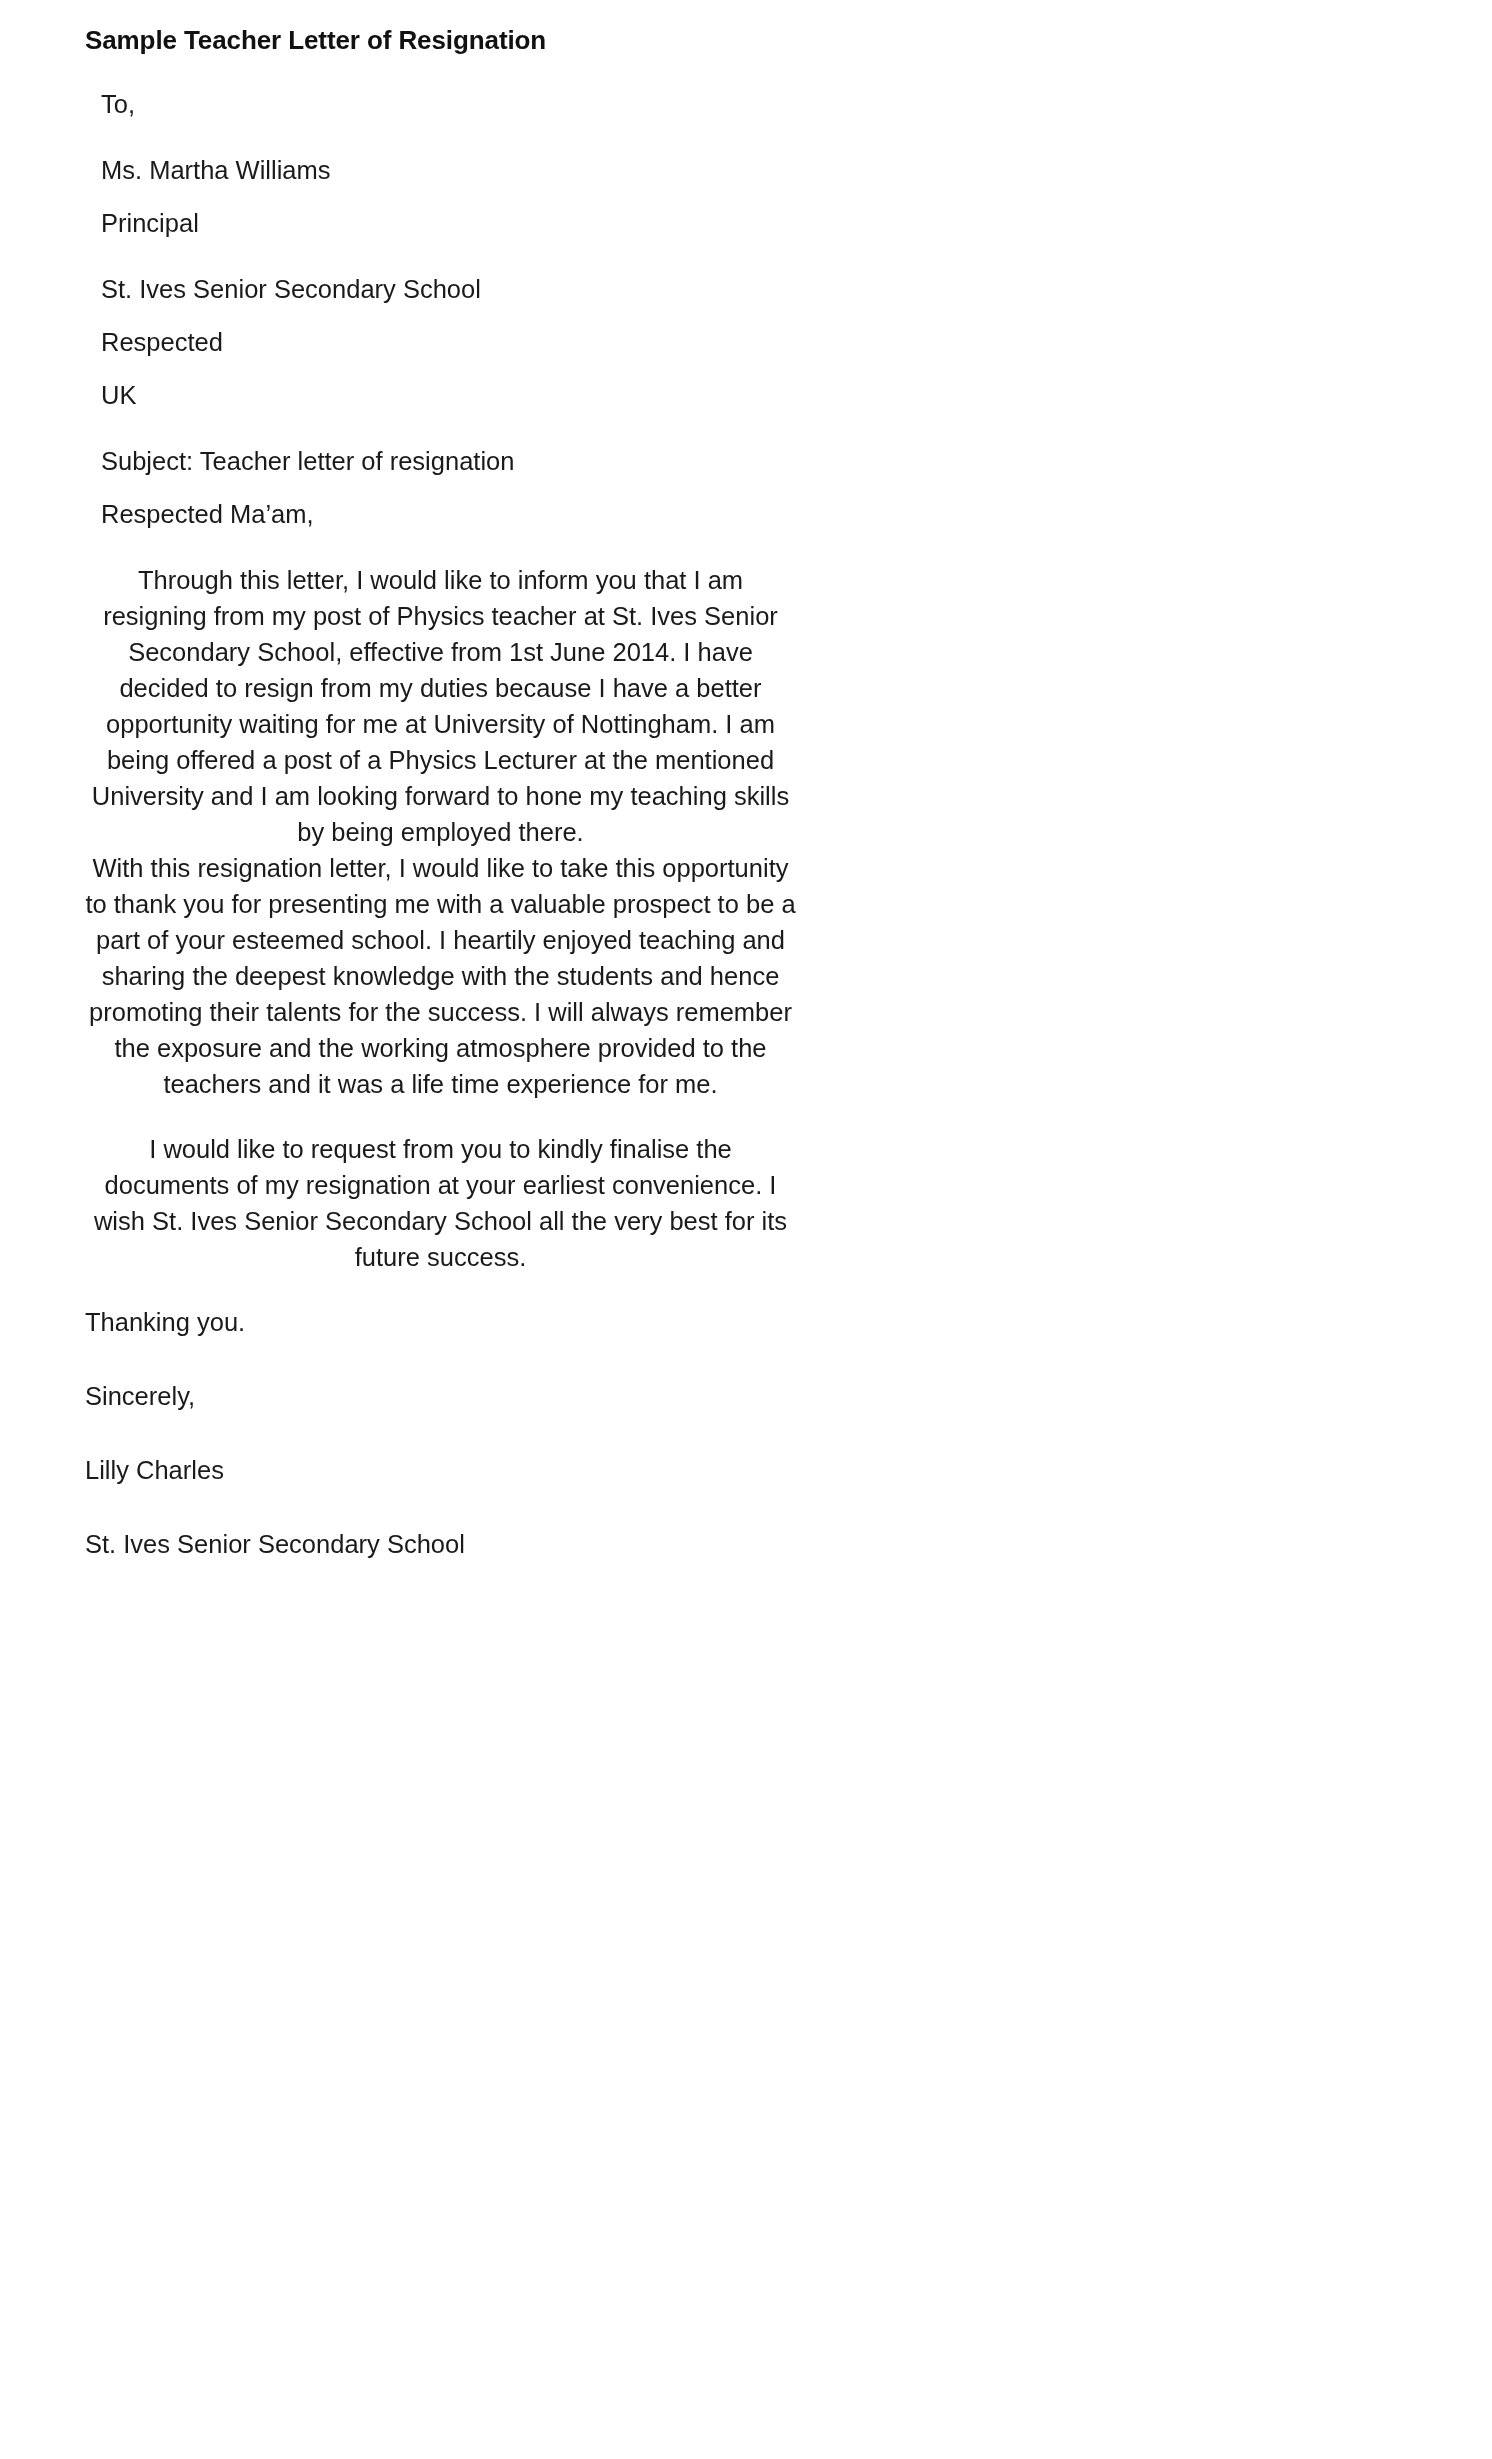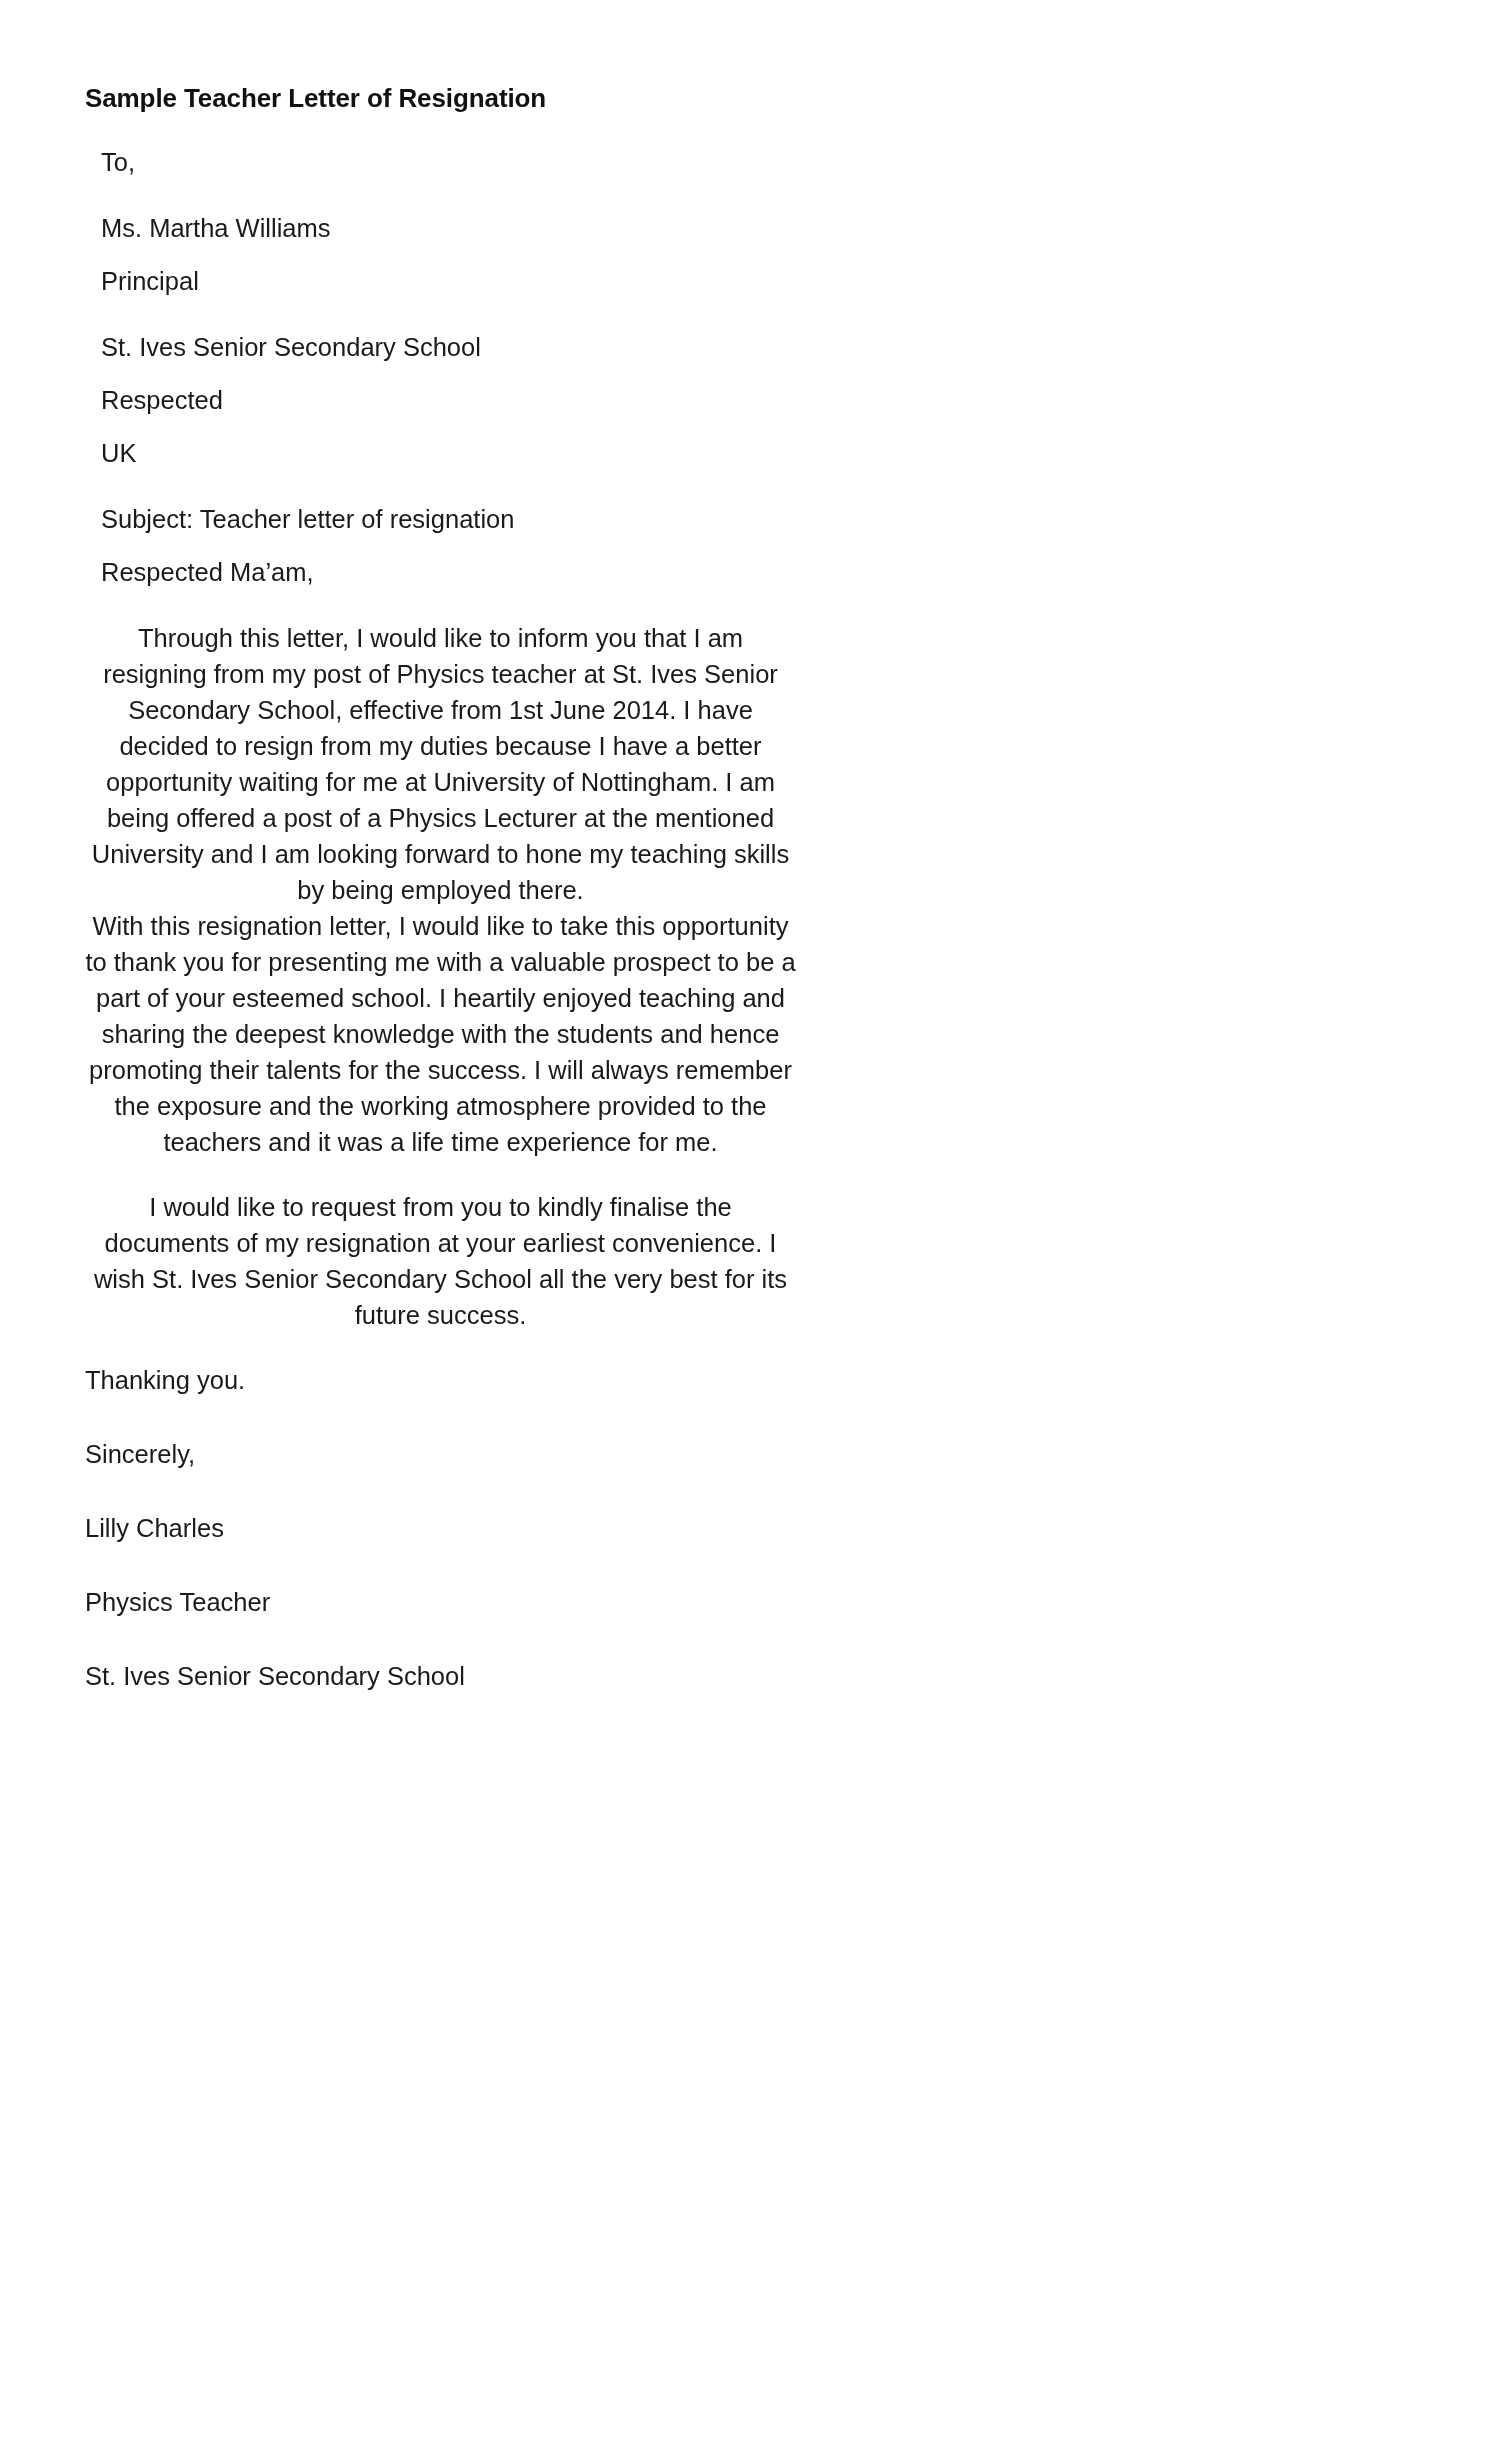--- a/index.html
+++ b/index.html
@@ -13,21 +13,21 @@
     font-family: "Liberation Sans", sans-serif;
     color: #1a1a1a;
     -webkit-font-smoothing: antialiased;
   }
   .page {
     position: relative;
     width: 1480px;
     height: 2459px;
     background: #ffffff;
     box-sizing: border-box;
-    padding: 82px 0 0 0;
+    padding: 24px 0 0 0;
     overflow: hidden;
   }
   .content {
     margin-left: 85px;
     width: 711px;
   }
   .doc-title {
     font-size: 26px;
     font-weight: bold;
     line-height: 33px;
@@ -101,19 +101,18 @@
     </div>
 
     <div class="block">
       <p class="para">I would like to request from you to kindly finalise the documents of my resignation at your earliest convenience. I wish St. Ives Senior Secondary School all the very best for its future success.</p>
     </div>
 
     <div class="block">
       <p class="sig-line">Thanking you.</p>
       <p class="sig-line">Sincerely,</p>
       <p class="sig-line">Lilly Charles</p>
-      <p class="sig-line">Physics Teacher</p>
       <p class="sig-line">St. Ives Senior Secondary School</p>
     </div>
 
   </div>
 </div>
 
 
 </body></html>

